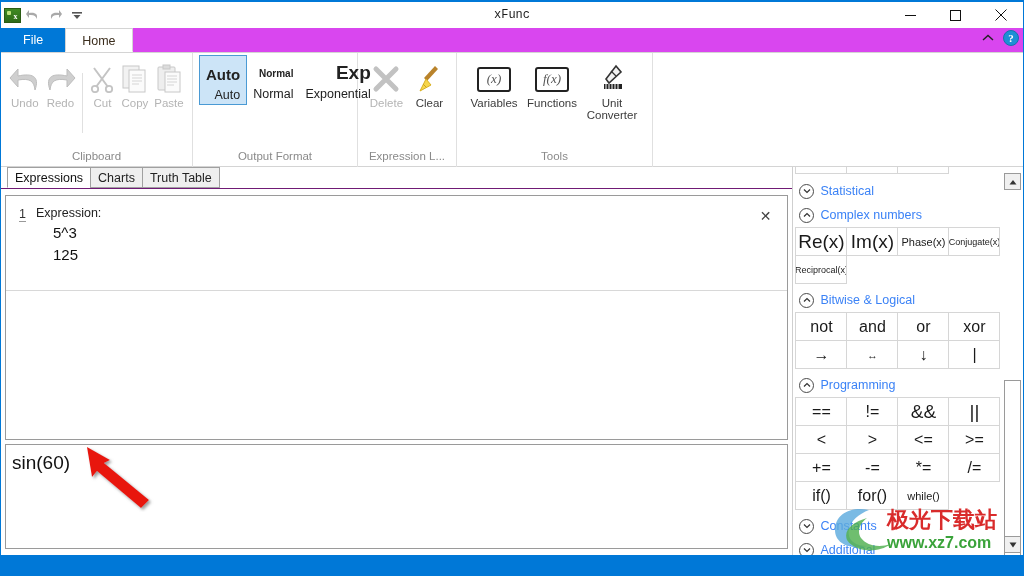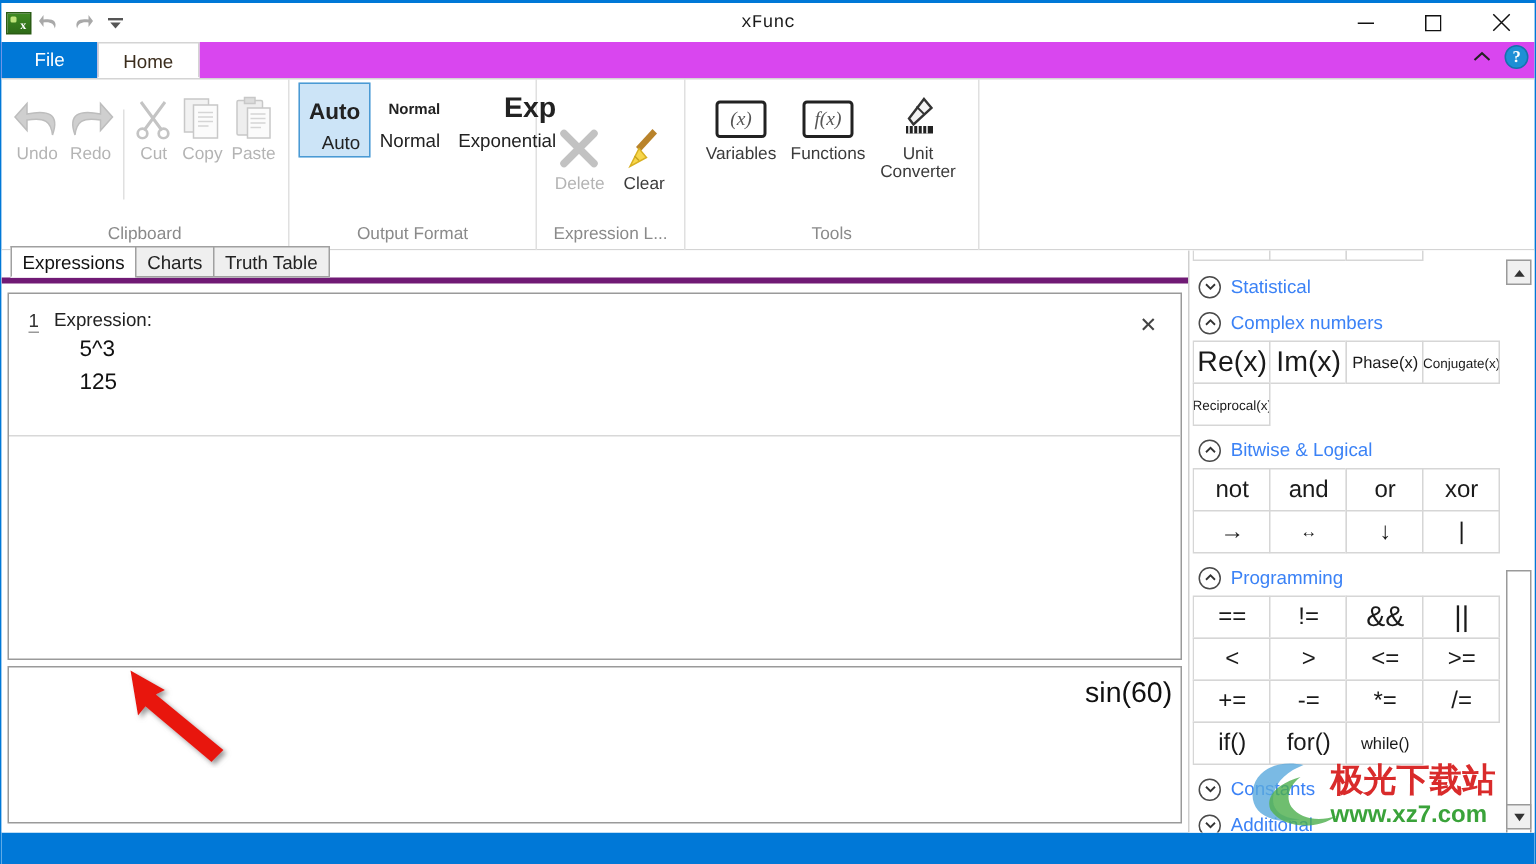--- a/index.html
+++ b/index.html
@@ -201,21 +201,21 @@
     display: flex; flex-direction: column;
     padding: 0;
     position: relative;
   }
 
   .tabstrip {
     height: 22px;
     display: flex;
     align-items: flex-end;
     padding-left: 6px;
-    border-bottom: 4px solid #701a75;
+    border-bottom: 1px solid #701a75;
     background: #ffffff;
   }
   .etab {
     height: 21px; line-height: 20px;
     padding: 0 7px;
     font-size: 12.5px;
     color: #222;
     background: #efefef;
     border: 1px solid #a0a0a0;
     margin-right: -1px;
@@ -252,21 +252,20 @@
     position: absolute; right: 16px; top: 12px;
     font-size: 14px; color: #444;
   }
 
   .input-box {
     margin: 4px 4px 4px 4px;
     border: 1px solid #9a9a9a;
     height: 105px;
     background: #ffffff;
     position: relative;
-    text-align: right;
   }
   .input-text {
     padding: 6px 6px;
     font-size: 19px;
     color: #111;
     line-height: 24px;
   }
 
   
   .arrow-svg { position:absolute; left:78px; top:440px; pointer-events:none; }
@@ -486,21 +485,21 @@
         </div>
         <div class="fmtbtn">
           <div class="top fmt-exp-top">Exp</div>
           <div class="fmt-cap">Exponential</div>
         </div>
       </div>
       <div class="rgroup-label">Output Format</div>
     </div>
 
     <div class="rgroup" style="width:99px;">
-      <div class="rgroup-items" style="justify-content:center;align-items:center;">
+      <div class="rgroup-items" style="justify-content:center;">
         <div class="rbtn dim" style="width:48px;">
           <div class="glyph">
             <svg width="30" height="28" viewBox="0 0 30 28">
               <path d="M5 4 L25 24 M25 4 L5 24" stroke="#c2c2c2" stroke-width="5" stroke-linecap="round" fill="none"></path>
             </svg>
           </div>
           <div class="cap">Delete</div>
         </div>
         <div class="rbtn" style="width:44px;">
           <div class="glyph">

